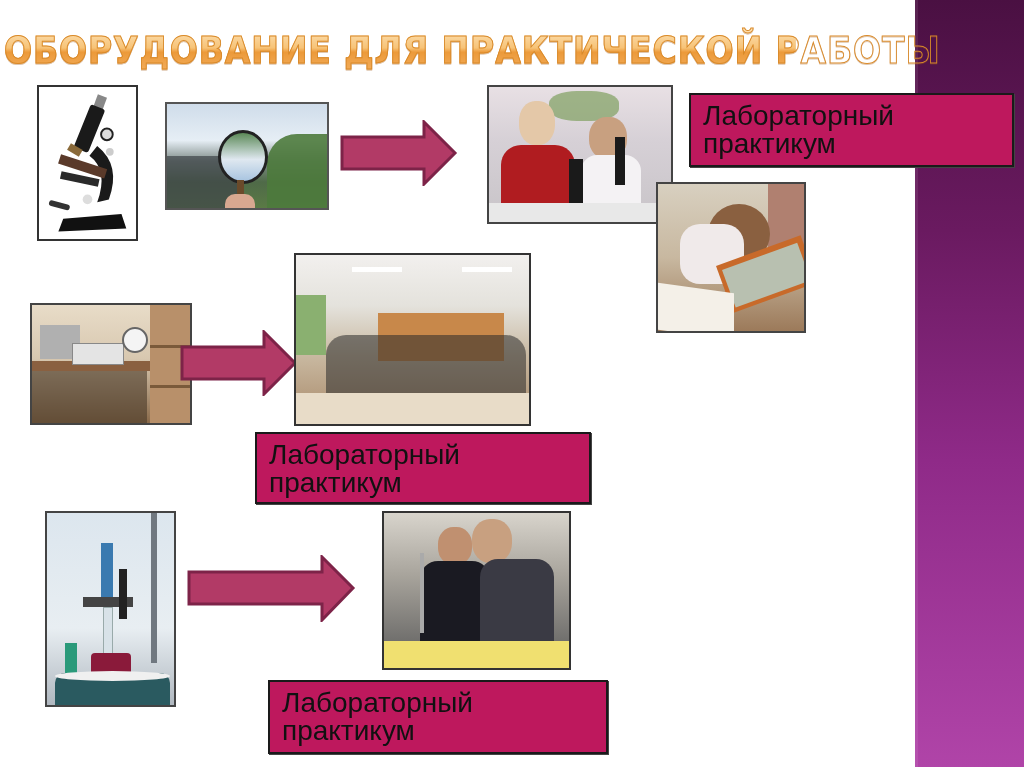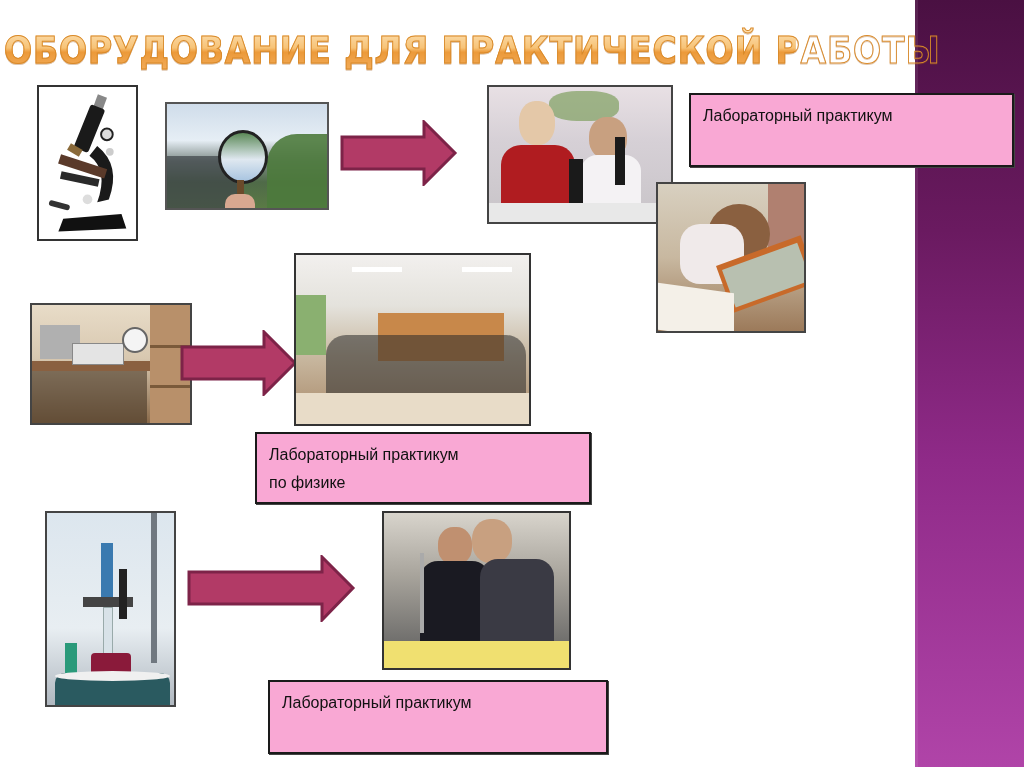--- a/index.html
+++ b/index.html
@@ -30,25 +30,25 @@
       filter: drop-shadow(0 1px 0 rgba(160,90,20,0.35));
     }
     .photo {
       position: absolute; box-sizing: border-box;
       border: 2px solid #333;
       overflow: hidden;
     }
     .photo .ph { position: absolute; inset: 0; }
     .label {
       position: absolute; box-sizing: border-box;
-      background: #f9a8d4;
+      background: #be185d;
       border: 2px solid #1a1a1a;
       box-shadow: 1px 1px 0 #444;
       padding: 7px 12px;
-      font-size: 16px; line-height: 28px; color: #111;
+      font-size: 28px; line-height: 28px; color: #111;
     }
     .arrow { position: absolute; }
     .arrow svg { display: block; width: 100%; height: 100%; }
   </style>
 </head>
 <body>
 
 <div class="band"></div>
 
 <div class="title">ОБОРУДОВАНИЕ ДЛЯ ПРАКТИЧЕСКОЙ РАБОТЫ</div>
@@ -133,21 +133,20 @@
   <div style="position:absolute; left:56px; top:12px; width:50px; height:5px; background:#fff;"></div>
   <div style="position:absolute; left:166px; top:12px; width:50px; height:5px; background:#fff;"></div>
   <div style="position:absolute; left:82px; top:58px; width:126px; height:48px; background:#c8884a;"></div>
   <div style="position:absolute; left:0; top:40px; width:30px; height:60px; background:#8ab070;"></div>
   <div style="position:absolute; left:30px; top:80px; width:200px; height:70px; background:#2a2a2a; opacity:.55; border-radius:20px 20px 0 0;"></div>
   <div style="position:absolute; left:0; top:138px; width:237px; height:35px; background:#e8dcc8;"></div>
 </div>
 
 <div class="label" style="left:255px; top:432px; width:336px; height:72px;">
   <div>Лабораторный практикум</div>
-  <div>по физике</div>
 </div>
 
 <div class="photo" style="left:45px; top:511px; width:131px; height:196px; border-color:#444;">
   <div class="ph" style="background:linear-gradient(to bottom,#dce6ee 0%,#e8eef2 60%,#b0b8c0 100%);"></div>
   <div style="position:absolute; left:104px; top:0; width:6px; height:150px; background:#707880;"></div>
   <div style="position:absolute; left:54px; top:30px; width:12px; height:60px; background:#3a7ab0;"></div>
   <div style="position:absolute; left:36px; top:84px; width:50px; height:10px; background:#444;"></div>
   <div style="position:absolute; left:72px; top:56px; width:8px; height:50px; background:#222;"></div>
   <div style="position:absolute; left:56px; top:94px; width:8px; height:60px; background:#d8e2e8; border:1px solid #9aa;"></div>
   <div style="position:absolute; left:18px; top:130px; width:12px; height:30px; background:#2a9a7a;"></div>

